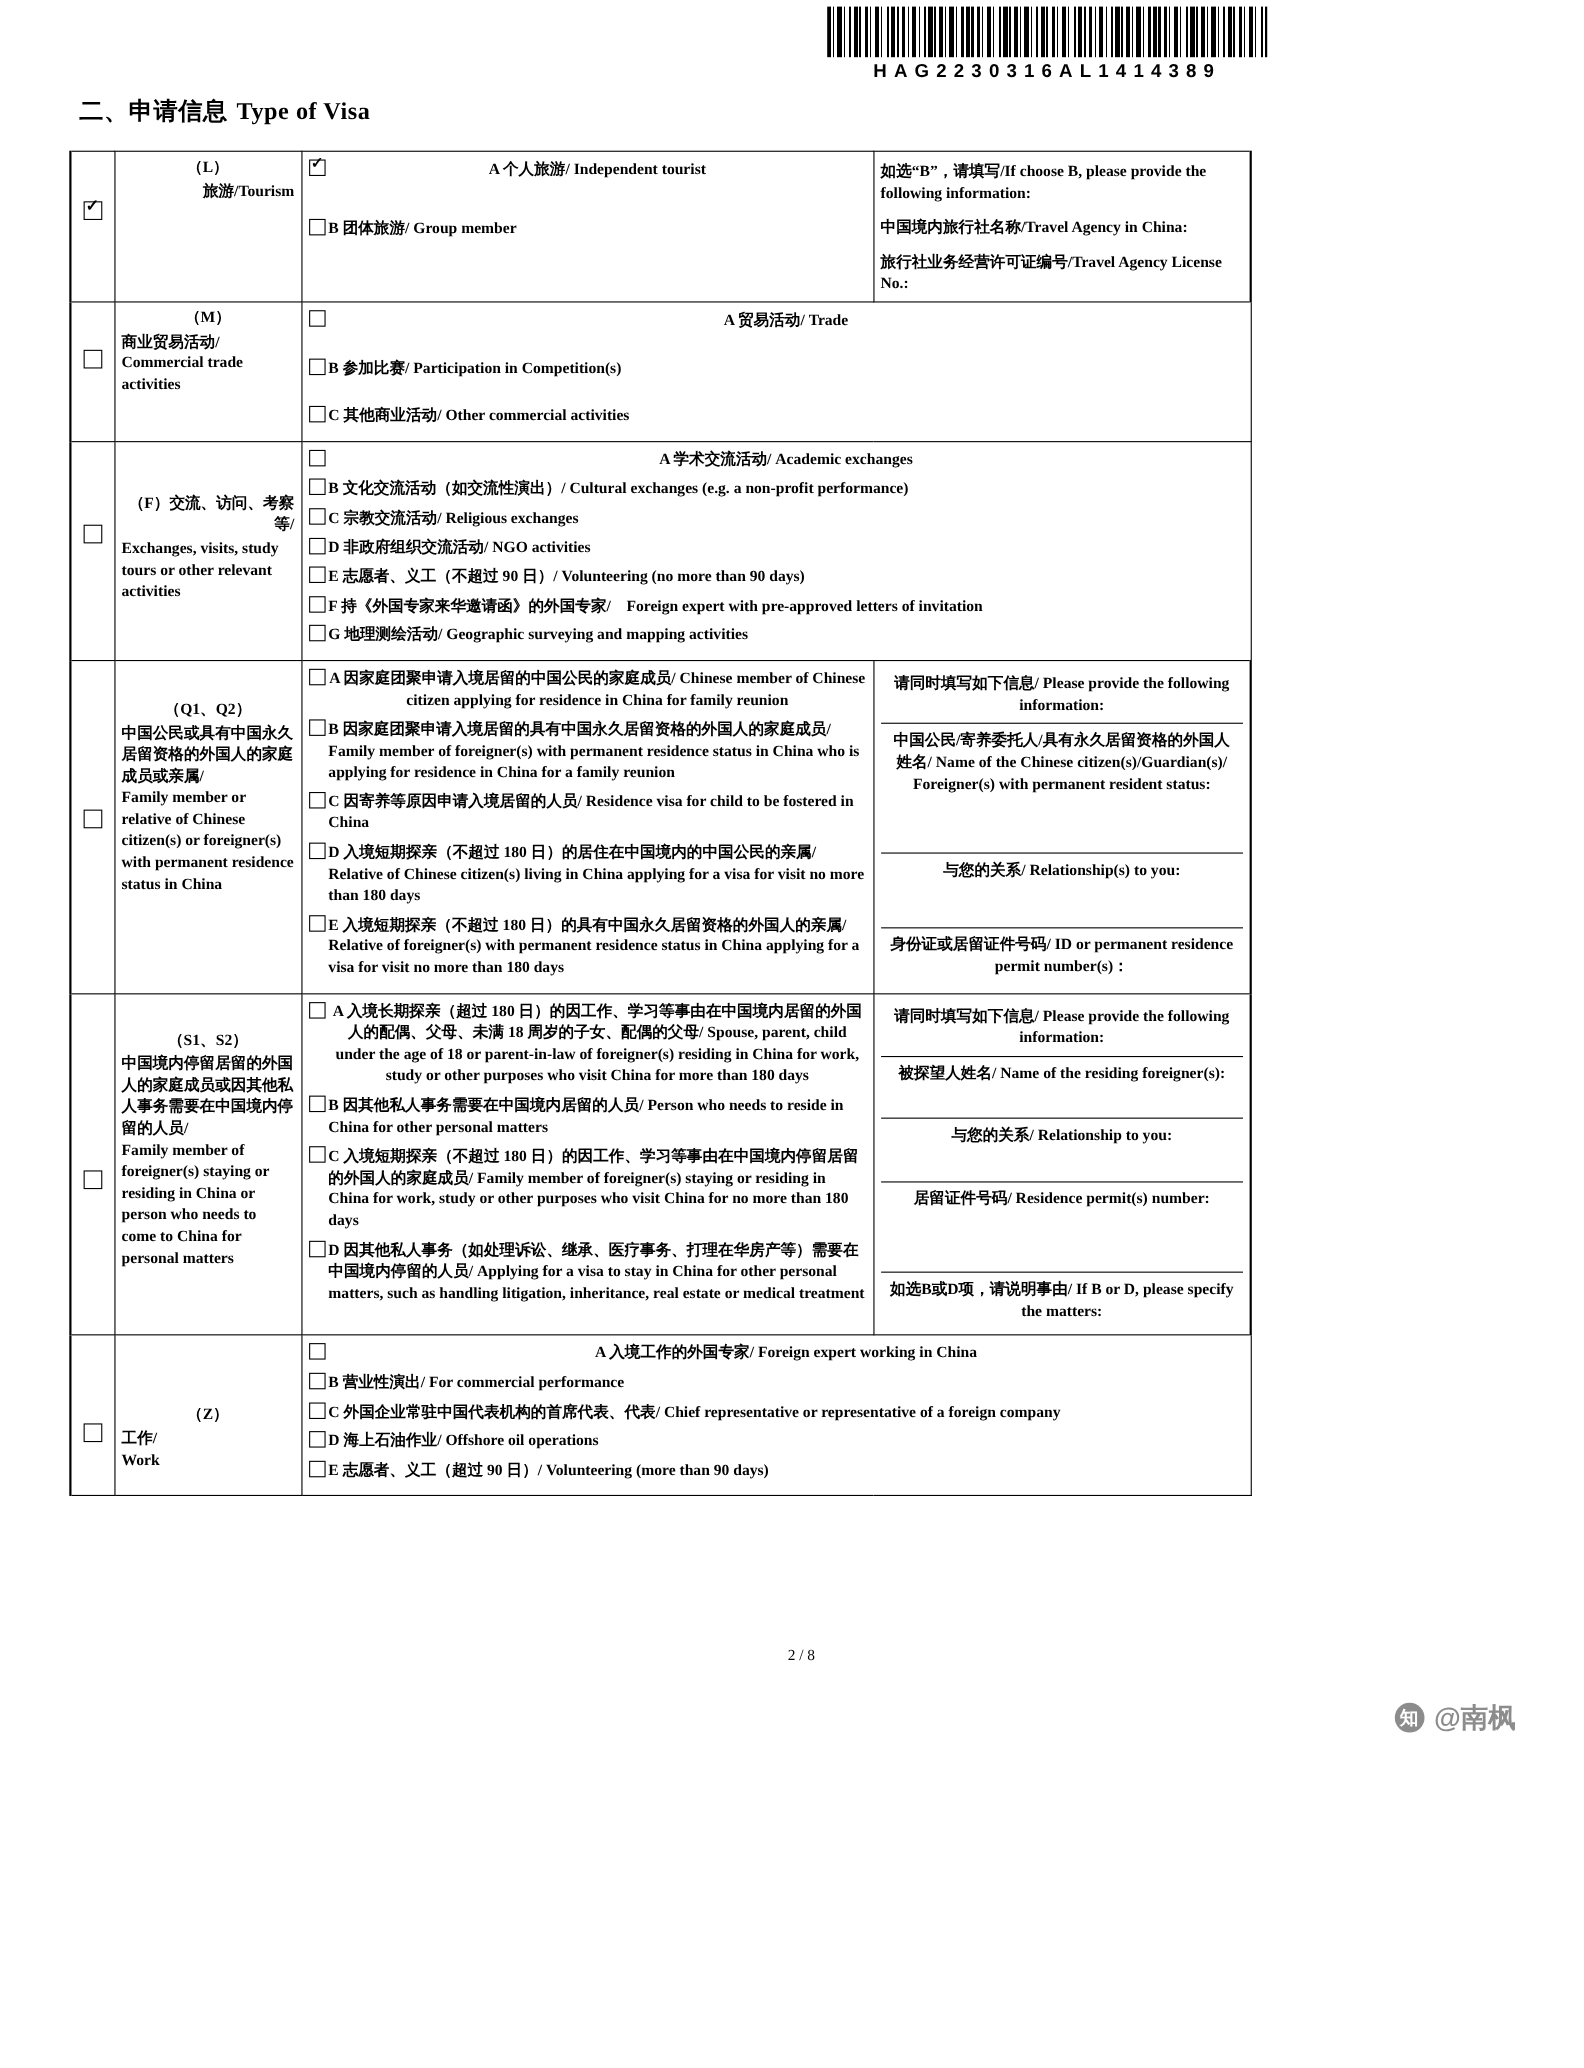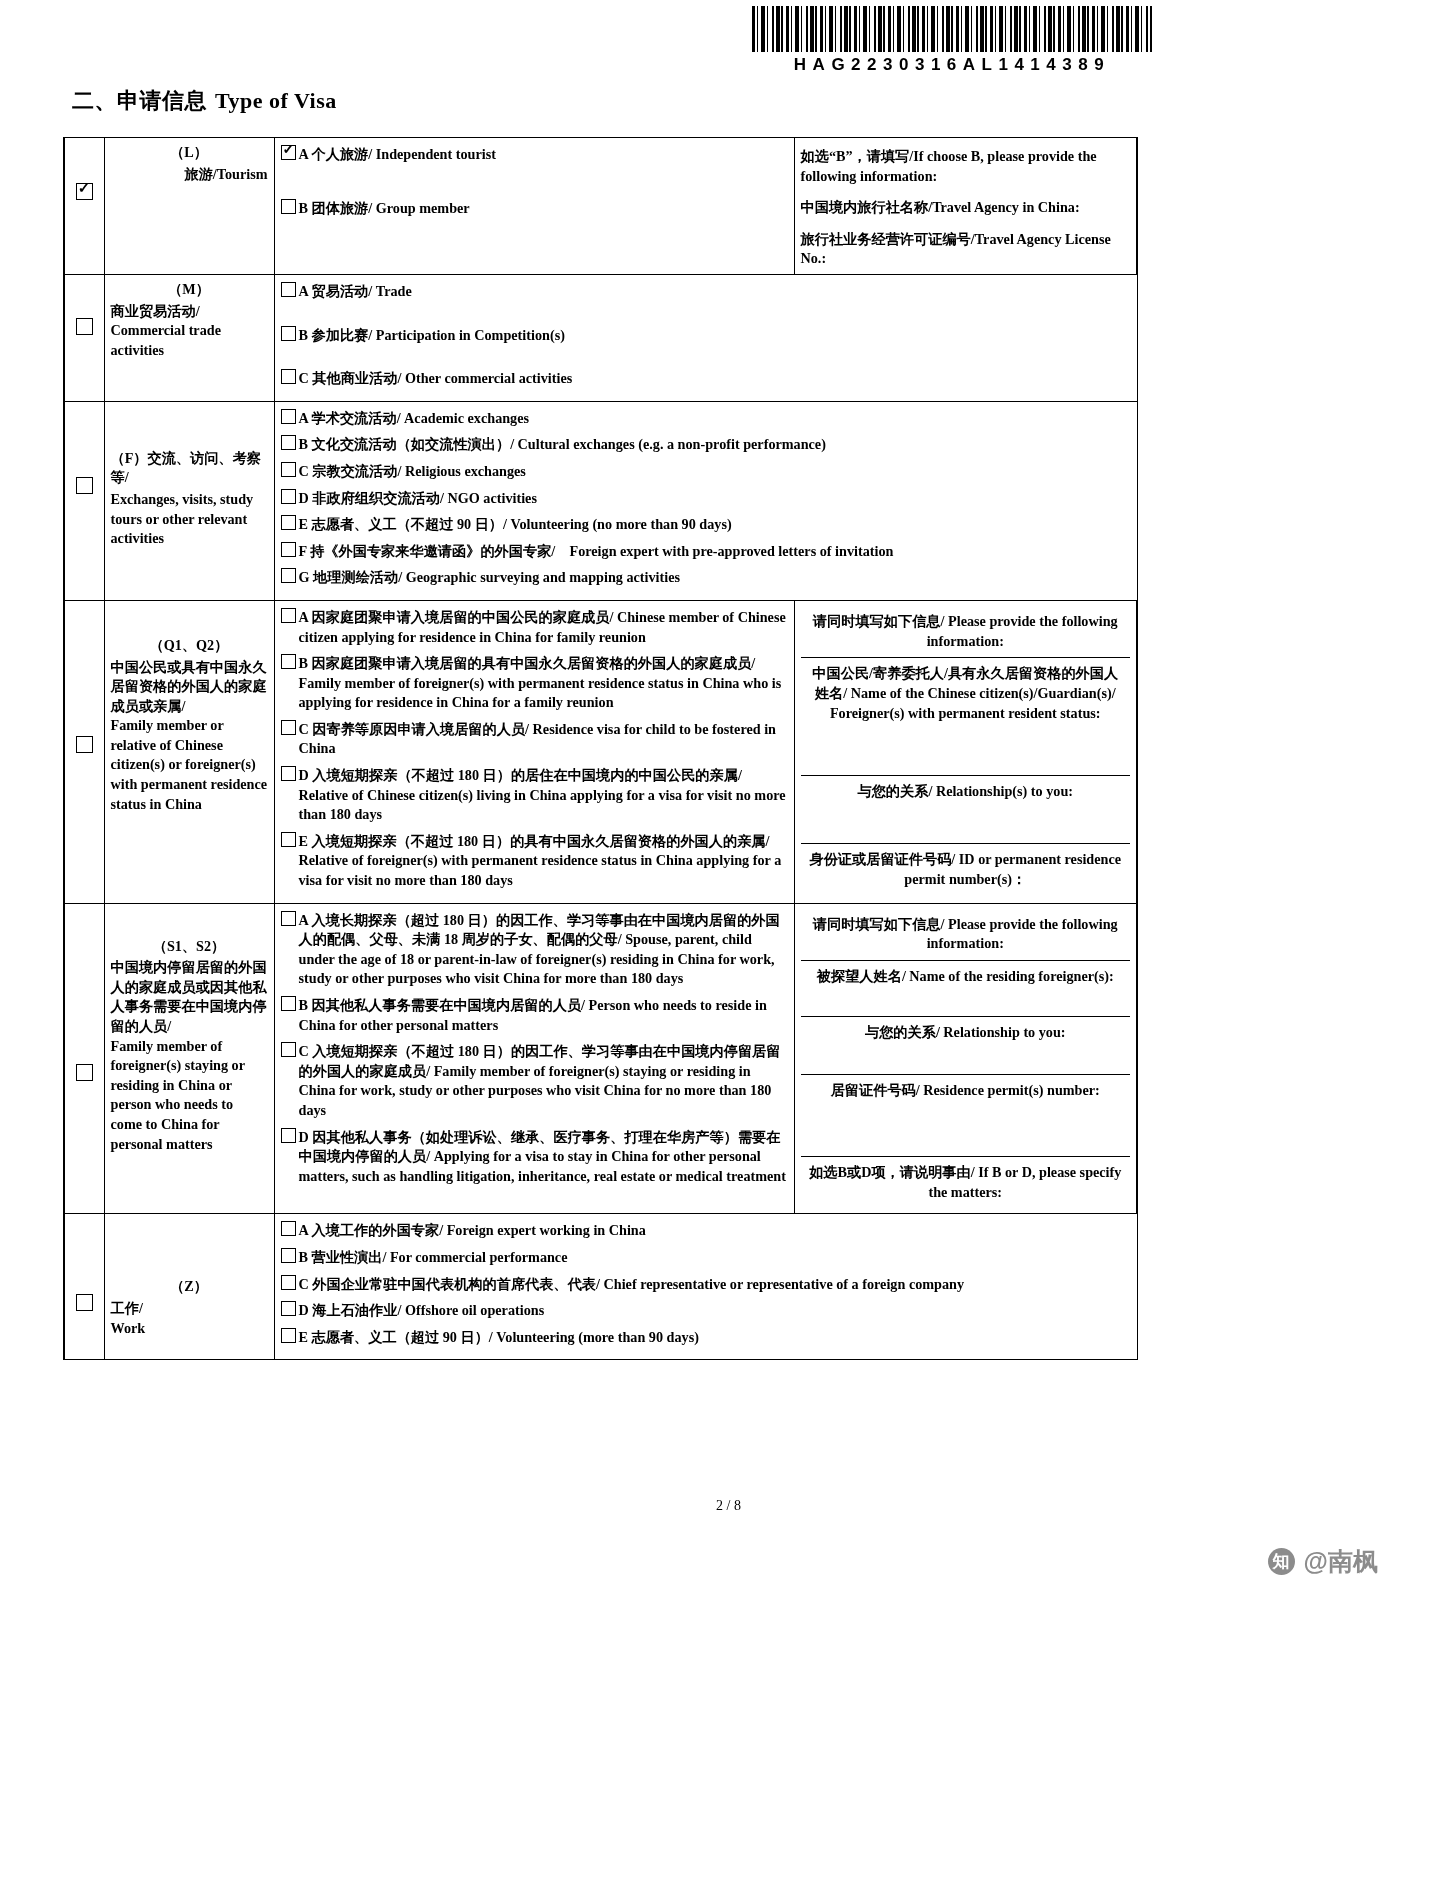--- a/index.html
+++ b/index.html
@@ -121,21 +121,21 @@
   }
   .chkcell { padding-top: 0; }
   .chkcell .pad { display:block; }
 
   
   .opt {
     display: flex;
     align-items: flex-start;
     margin: 5px 0 7px 0;
   }
-  .opt:first-child { margin-top: 2px; }
+  .opt:first-child { margin-top: 2px; text-align: center; }
   .opt .txt { flex: 1 1 auto; }
 
   .cat {
     font-weight: 700;
   }
   .cat .code { display: block; text-align: center; margin-bottom: 2px; }
   .cat .name { display: block; }
 
   .info-line { margin: 4px 0 12px 0; font-weight: 700; }
   .info-line.tight { margin-bottom: 0; }
@@ -267,21 +267,21 @@
     </td>
   </tr>
 
   <tr>
     <td class="col-chk outer-left chkcell">
       <span class="pad" style="display:block;height:70px"></span>
       <span class="cb-cat"></span>
     </td>
     <td class="col-cat">
       <span class="cat">
-        <span class="code" style="text-align:left;margin-top:42px">（F）交流、访问、考察等/</span>
+        <span class="code" style="text-align:right;margin-top:42px">（F）交流、访问、考察等/</span>
         <span class="name">Exchanges, visits, study tours or other relevant activities</span>
       </span>
     </td>
     <td class="col-opts" colspan="2">
       <div class="opt">
         <span class="cb"></span>
         <span class="txt bold">A 学术交流活动/ Academic exchanges</span>
       </div>
       <div class="opt">
         <span class="cb"></span>

